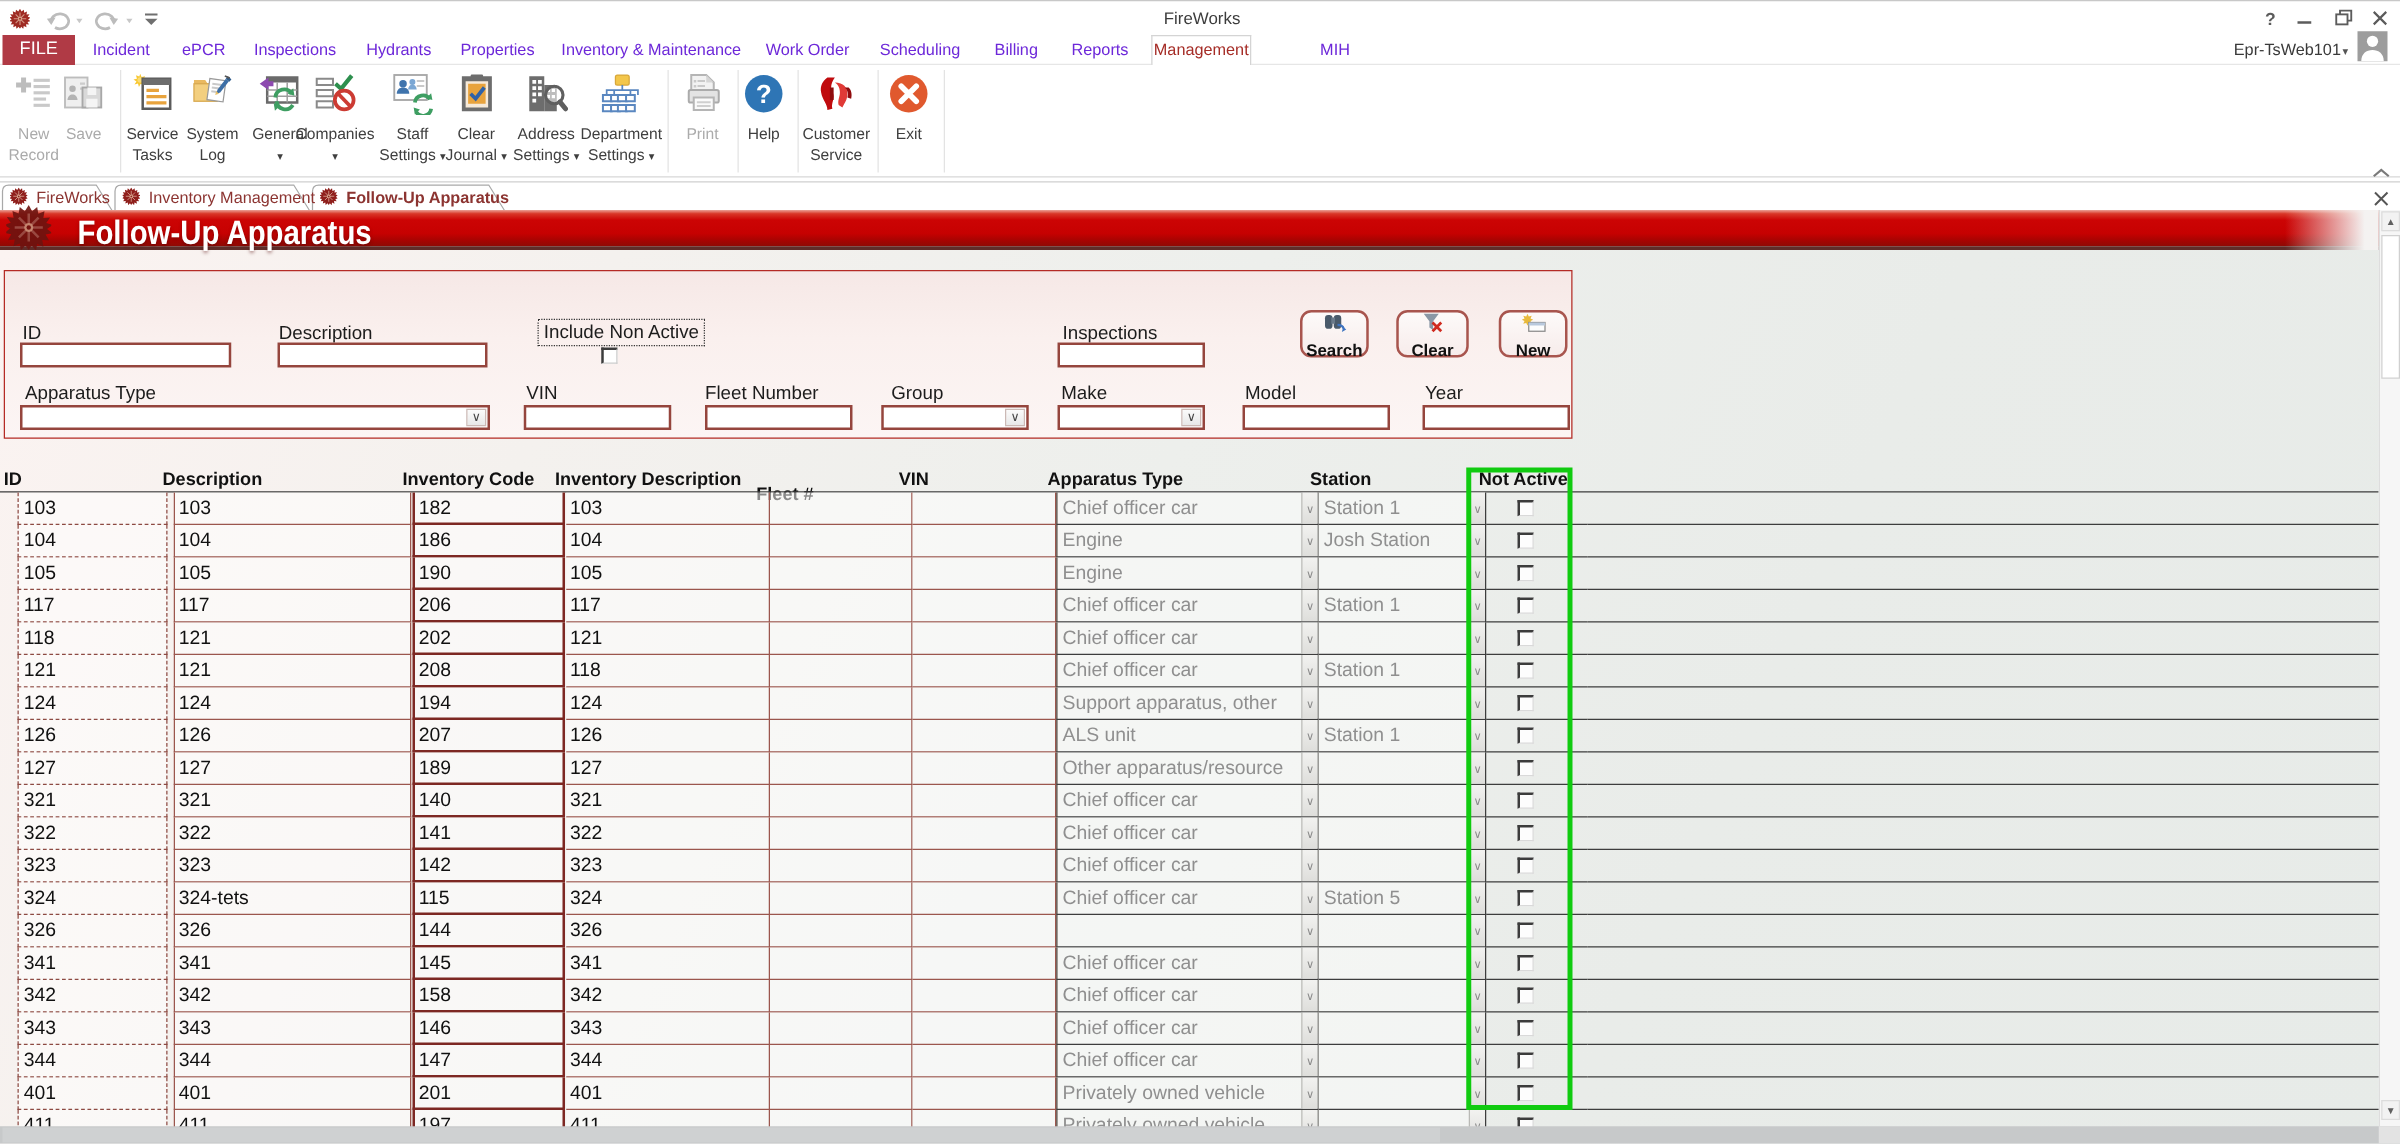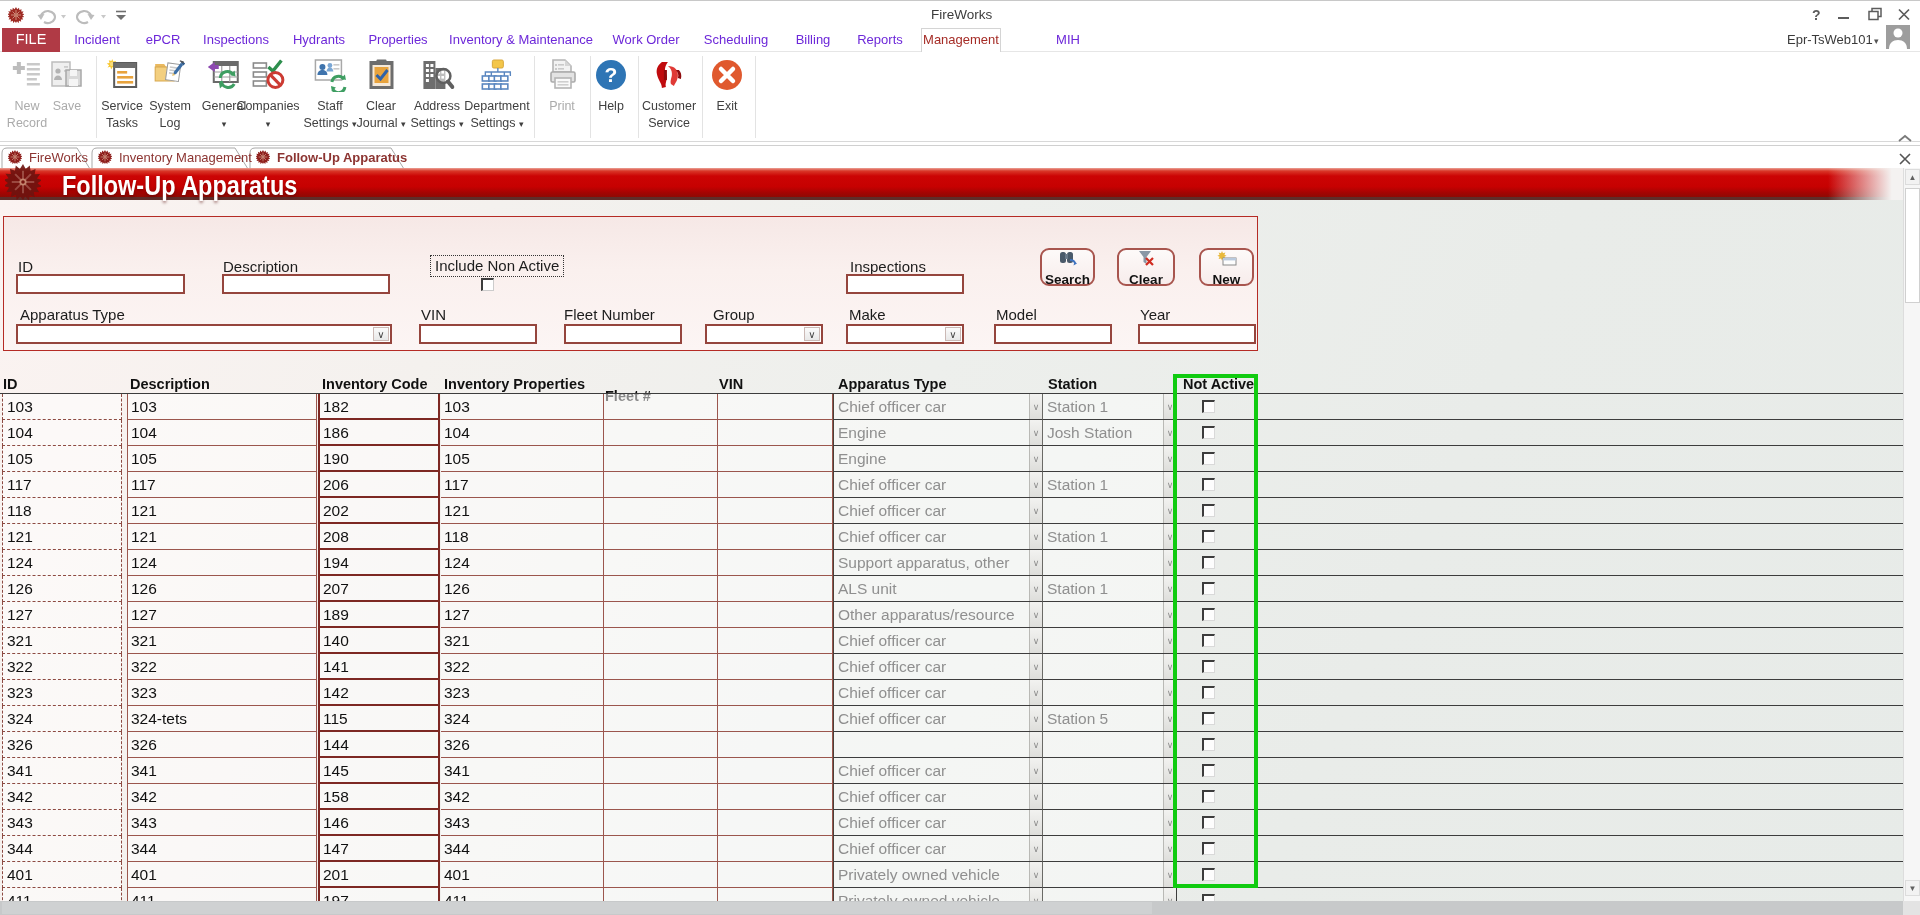--- a/index.html
+++ b/index.html
@@ -27,21 +27,21 @@
 
 #filter{position:absolute;left:3px;top:16px;width:1255px;height:135px;border:1px solid #b52b25;background:linear-gradient(180deg,#f6e8e6 0,#faf0ee 40%,#fcf5f4 100%)}
 #filterhead{position:absolute;left:0;top:0;width:100%;height:19px;background:linear-gradient(180deg,#c90b0b,#b30505);color:#fff;font-weight:bold;font-size:14px;padding-left:4px;line-height:18px}
 .flab{position:absolute;font-size:15px;color:#1c1c1c;white-space:nowrap}
 .finput{position:absolute;height:20px;background:#fff;border:2px solid #95453d}
 .fsel .chev{position:absolute;right:1px;top:1px;bottom:1px;width:16px;background:linear-gradient(180deg,#fbfbfb,#e8e8e8);border:1px solid #cbb9b5;color:#444;font-size:10px;text-align:center;line-height:14px}
 .fbtn{position:absolute;width:55px;height:38px;border:2px solid #a8554e;border-radius:9px;background:linear-gradient(180deg,#fdfaf9,#f7eceb);text-align:center}
 .fbtn .bl{font-size:13.5px;font-weight:bold;color:#111;margin-top:1px}
 
 .hcell{position:absolute;top:176px;font-size:14.5px;font-weight:bold;color:#111;white-space:nowrap}
-.row{position:absolute;left:0;width:1870px;height:26px}
+.row{position:absolute;left:12px;width:1870px;height:26px}
 .cell{position:absolute;top:0;height:26px;font-size:15.5px;color:#101010;line-height:25px;white-space:nowrap;overflow:hidden}
 .c-id{background:rgba(255,255,255,0.5);left:2px;width:120px;border-left:1px dashed #8d4a42;border-right:1px dashed #8d4a42;border-bottom:1px dashed #8d4a42;padding-left:4px}
 .c-desc{background:rgba(255,255,255,0.5);left:127px;width:190px;border:1px solid #9b564d;border-top:none;padding-left:3px}
 .c-code{background:rgba(255,255,255,0.5);left:318px;width:122px;border:2px solid #7d2823;border-top:none;padding-left:3px}
 .c-idesc{background:rgba(255,255,255,0.5);left:441px;width:163px;border-right:1px solid #9b564d;border-bottom:1px solid #9b564d;padding-left:3px}
 .c-fleet{background:rgba(255,255,255,0.5);left:604px;width:114px;border-right:1px solid #9b564d;border-bottom:1px solid #9b564d}
 .c-vin{background:rgba(255,255,255,0.5);left:718px;width:115px;border-right:1px solid #9b564d;border-bottom:1px solid #9b564d}
 .c-app{left:833px;width:210px;border-left:1px solid #4a4038;border-right:1px solid #6a6a66;border-bottom:1px solid #3d3d3d;color:#8f8f8f;padding-left:4px;background:rgba(255,255,255,0.45)}
 .c-sta{left:1043px;width:134px;border-right:1px solid #3d3d3d;border-bottom:1px solid #3d3d3d;color:#8f8f8f;padding-left:4px;background:rgba(255,255,255,0.45)}
 .c-na{left:1177px;width:81px;border-bottom:1px solid #3d3d3d}
@@ -403,21 +403,21 @@
         </div>
         <div class="finput fsel" style="left:842px;top:107px;width:118px">
           <div class="chev">∨</div>
         </div>
         <div class="finput" style="left:990px;top:107px;width:118px"></div>
         <div class="finput" style="left:1134px;top:107px;width:118px"></div>
       </div>
       <div class="hcell" style="left:3px;top:176px">ID</div>
       <div class="hcell" style="left:130px;top:176px">Description</div>
       <div class="hcell" style="left:322px;top:176px">Inventory Code</div>
-      <div class="hcell" style="left:444px;top:176px">Inventory Properties</div>
+      <div class="hcell" style="left:444px;top:176px">Inventory Description</div>
       <div class="hcell" style="left:605px;top:188px">Fleet #</div>
       <div class="hcell" style="left:719px;top:176px">VIN</div>
       <div class="hcell" style="left:838px;top:176px">Apparatus Type</div>
       <div class="hcell" style="left:1048px;top:176px">Station</div>
       <div class="hcell" style="left:1183px;top:176px">Not Active</div>
       <div class="abs" style="left:0;top:193px;width:1903px;height:1px;background:#3d3d3d"></div>
       <div class="row" style="top:194px">
         <div class="cell c-id">103</div>
         <div class="cell c-desc">103</div>
         <div class="cell c-code">182</div>

